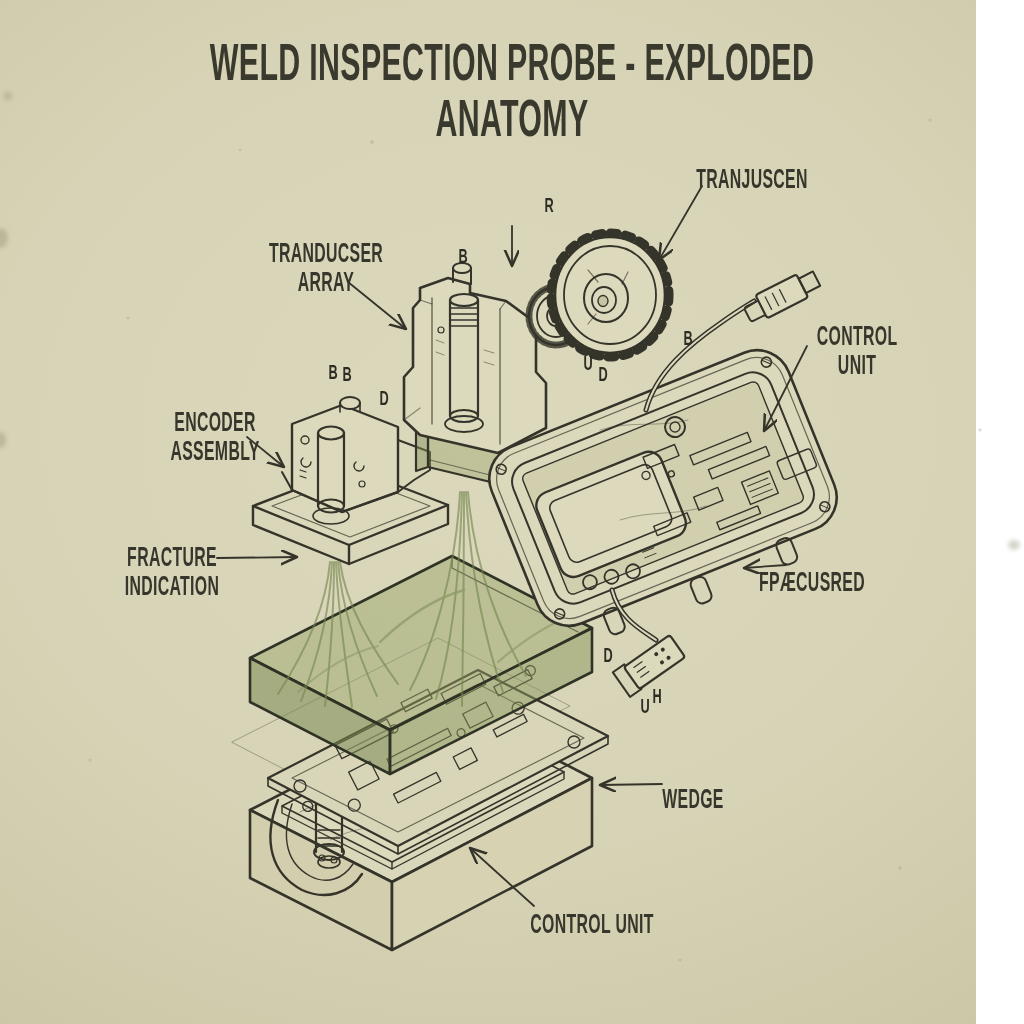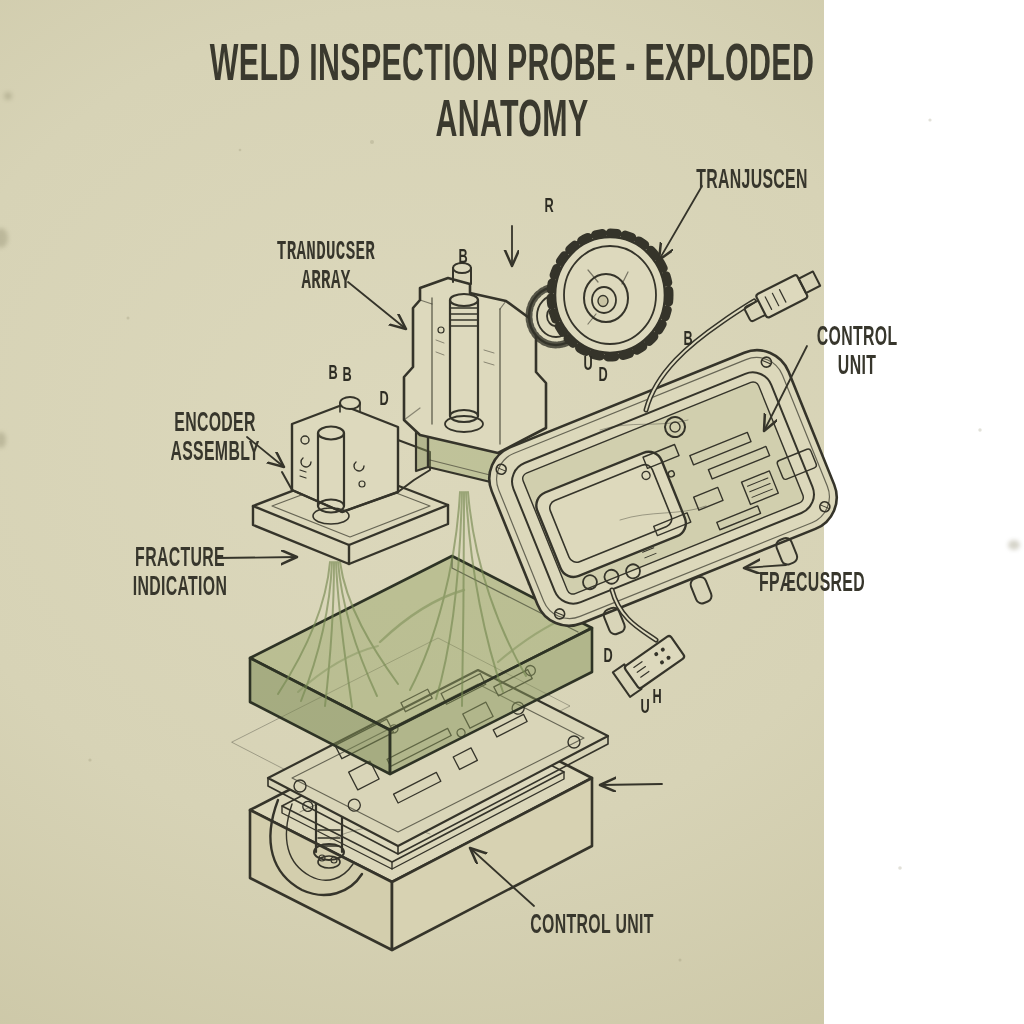--- a/index.html
+++ b/index.html
@@ -1,18 +1,18 @@
 <!DOCTYPE html>
 <html><head>
 <meta charset="utf-8">
 <style>
   html,body{margin:0;padding:0;}
   body{width:1024px;height:1024px;overflow:hidden;
        font-family:"Liberation Sans","DejaVu Sans",sans-serif;}
-  .canvas{position:relative;width:824px;height:1024px;
+  .canvas{position:relative;width:976px;height:1024px;
     background:radial-gradient(ellipse 900px 760px at 50% 42%, #dcd8bc 0%, #d7d3b6 55%, #cbc6a5 100%);}
   .smudge{position:absolute;border-radius:50%;filter:blur(2px);opacity:.35;background:#8a8668;}
   svg.art{position:absolute;left:0;top:0;}
   .label{position:absolute;color:#37362c;font-weight:bold;text-align:center;
          white-space:pre-line;line-height:1.08;transform:translate(-50%,-50%);}
   .cond{display:inline-block;transform:scale(0.66,1.12);letter-spacing:.5px;}
   .title{font-size:46px;color:#3a392e;}
   .callout{font-size:24px;}
   .glyph{position:absolute;font-weight:bold;font-size:17px;color:#2e2d24;
          transform:translate(-50%,-50%) scale(.75,1.2);}
@@ -288,37 +288,40 @@
     </g>
   </svg>
 
   <div class="label title" style="left:512px;top:66px;width:1024px;">
     <span class="cond">WELD INSPECTION PROBE - EXPLODED ANATOMY</span>
   </div>
 
   <div class="label callout" style="left:752px;top:166px;">
     <span class="cond">TRANJUSCEN</span>
   </div>
-  <div class="label callout" style="left:326px;top:254px;font-family:Liberation Mono, monospace;">
+  <div class="label callout" style="left:326px;top:254px;">
     <span class="cond">TRANDUCSER
 ARRAY</span>
   </div>
   <div class="label callout" style="left:857px;top:337px;">
     <span class="cond">CONTROL UNIT</span>
   </div>
   <div class="label callout" style="left:215px;top:423px;">
     <span class="cond">ENCODER
 ASSEMBLY</span>
   </div>
-  <div class="label callout" style="left:180px;top:558px;">
+  <div class="label callout" style="left:172px;top:558px;">
     <span class="cond">FRACTURE
 INDICATION</span>
   </div>
   <div class="label callout" style="left:812px;top:569px;">
     <span class="cond">FPÆCUSRED</span>
+  </div>
+  <div class="label callout" style="left:693px;top:786px;">
+    <span class="cond">WEDGE</span>
   </div>
   <div class="label callout" style="left:592px;top:911px;">
     <span class="cond">CONTROL UNIT</span>
   </div>
 
   <div>
       <span class="glyph" style="left: 549px; top: 206px;">R</span>
       <span class="glyph" style="left: 463px; top: 257px;">B</span>
       <span class="glyph" style="left: 333px; top: 373px;">B</span>
       <span class="glyph" style="left: 347px; top: 375px;">B</span>

